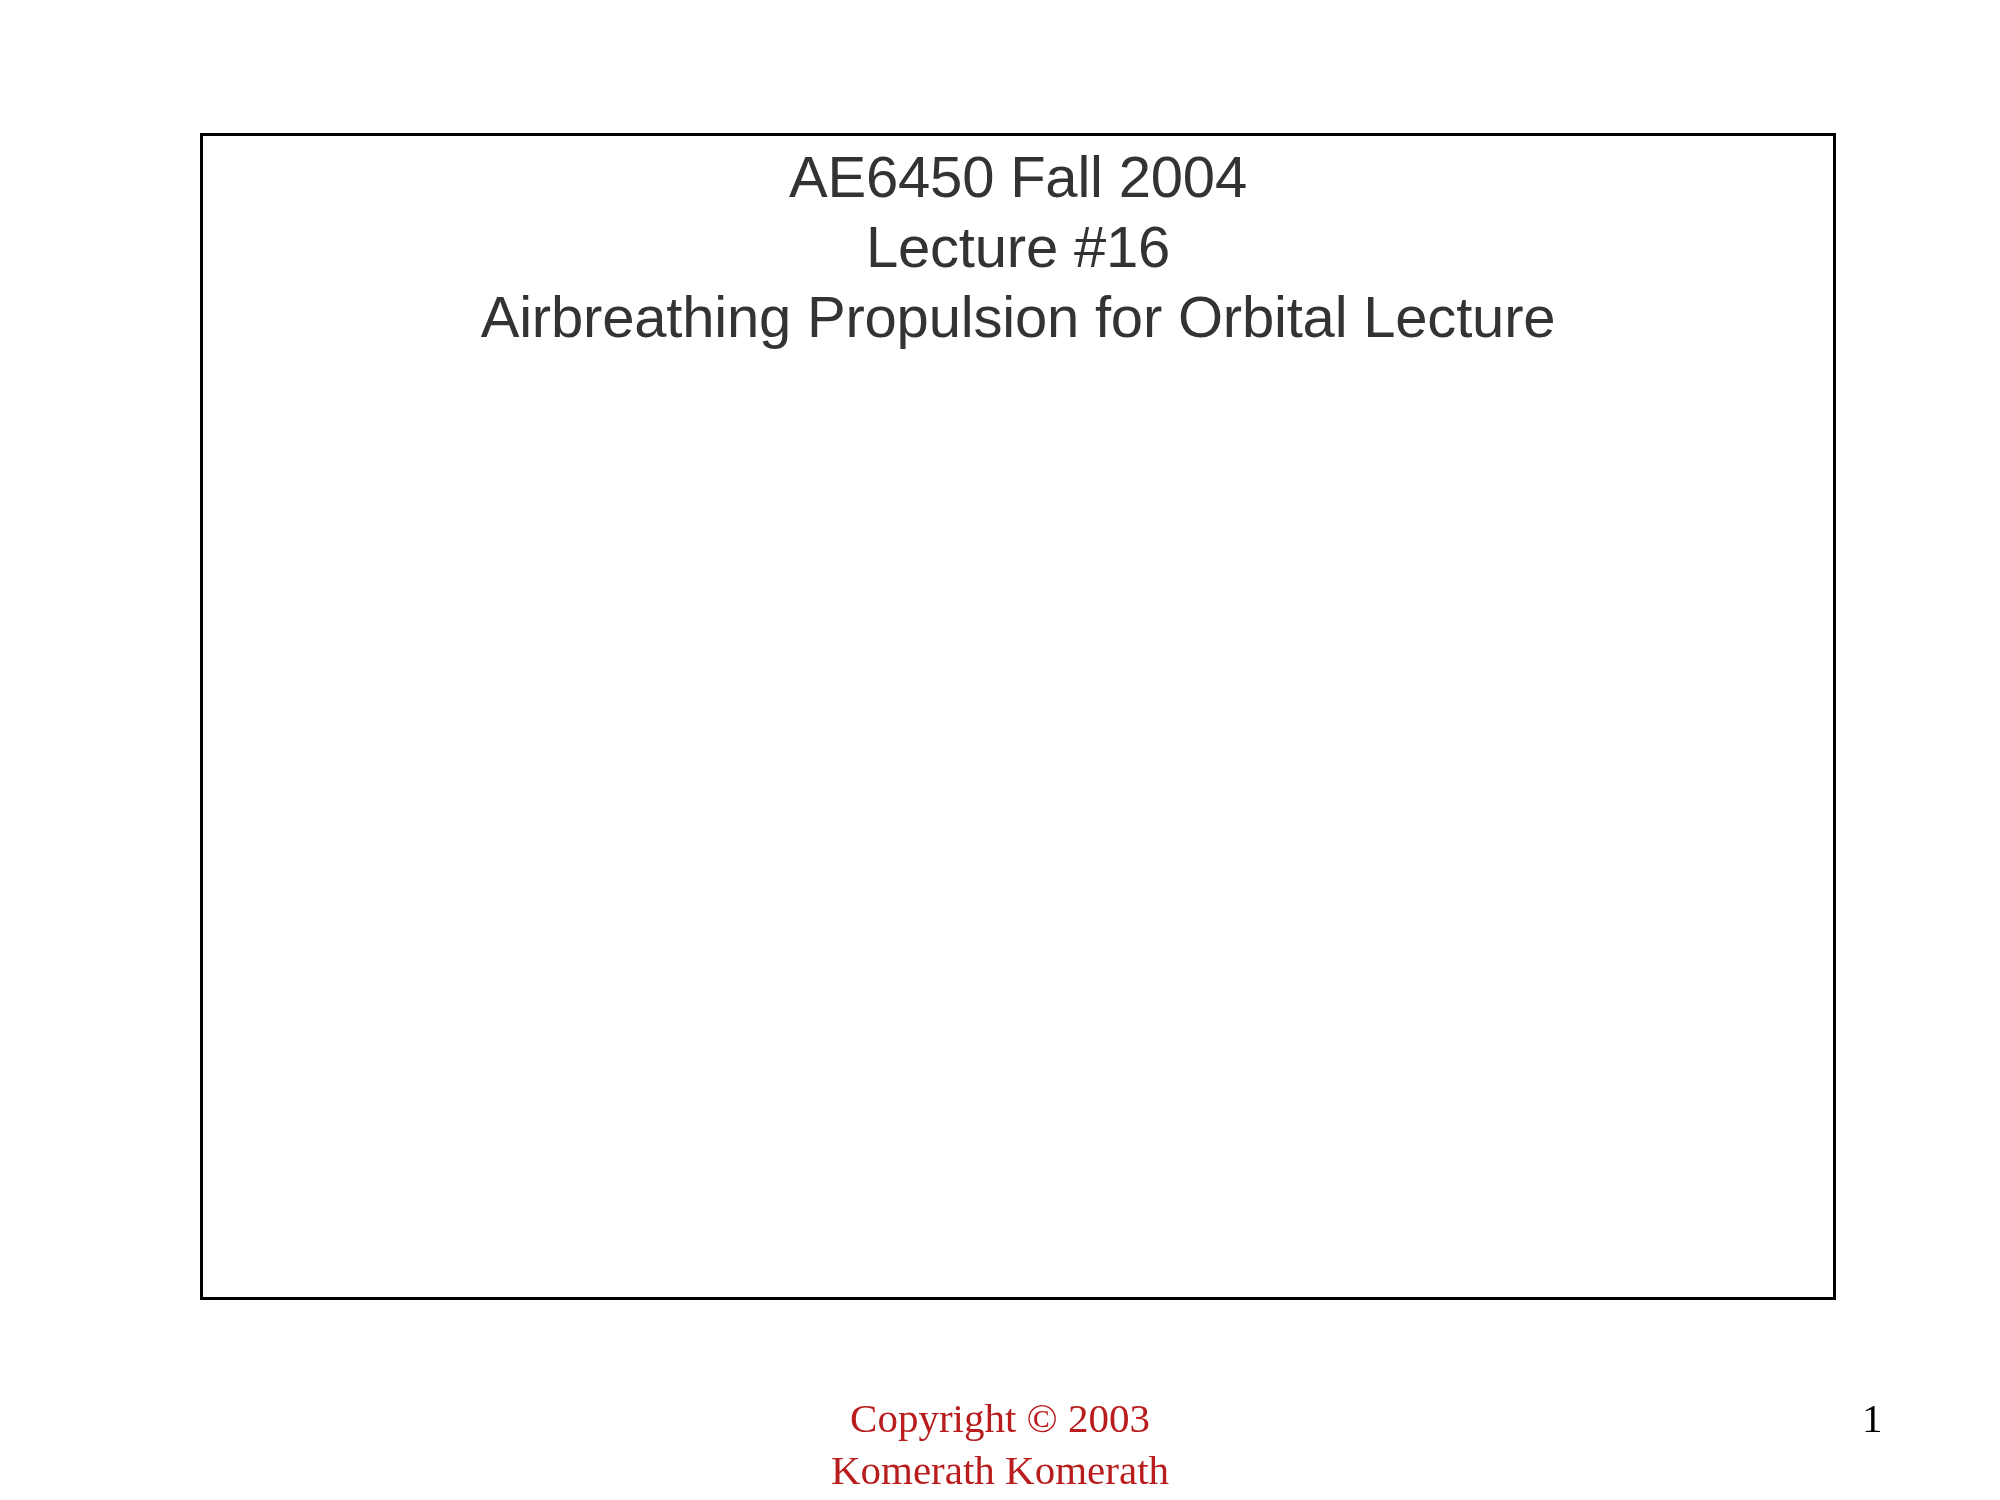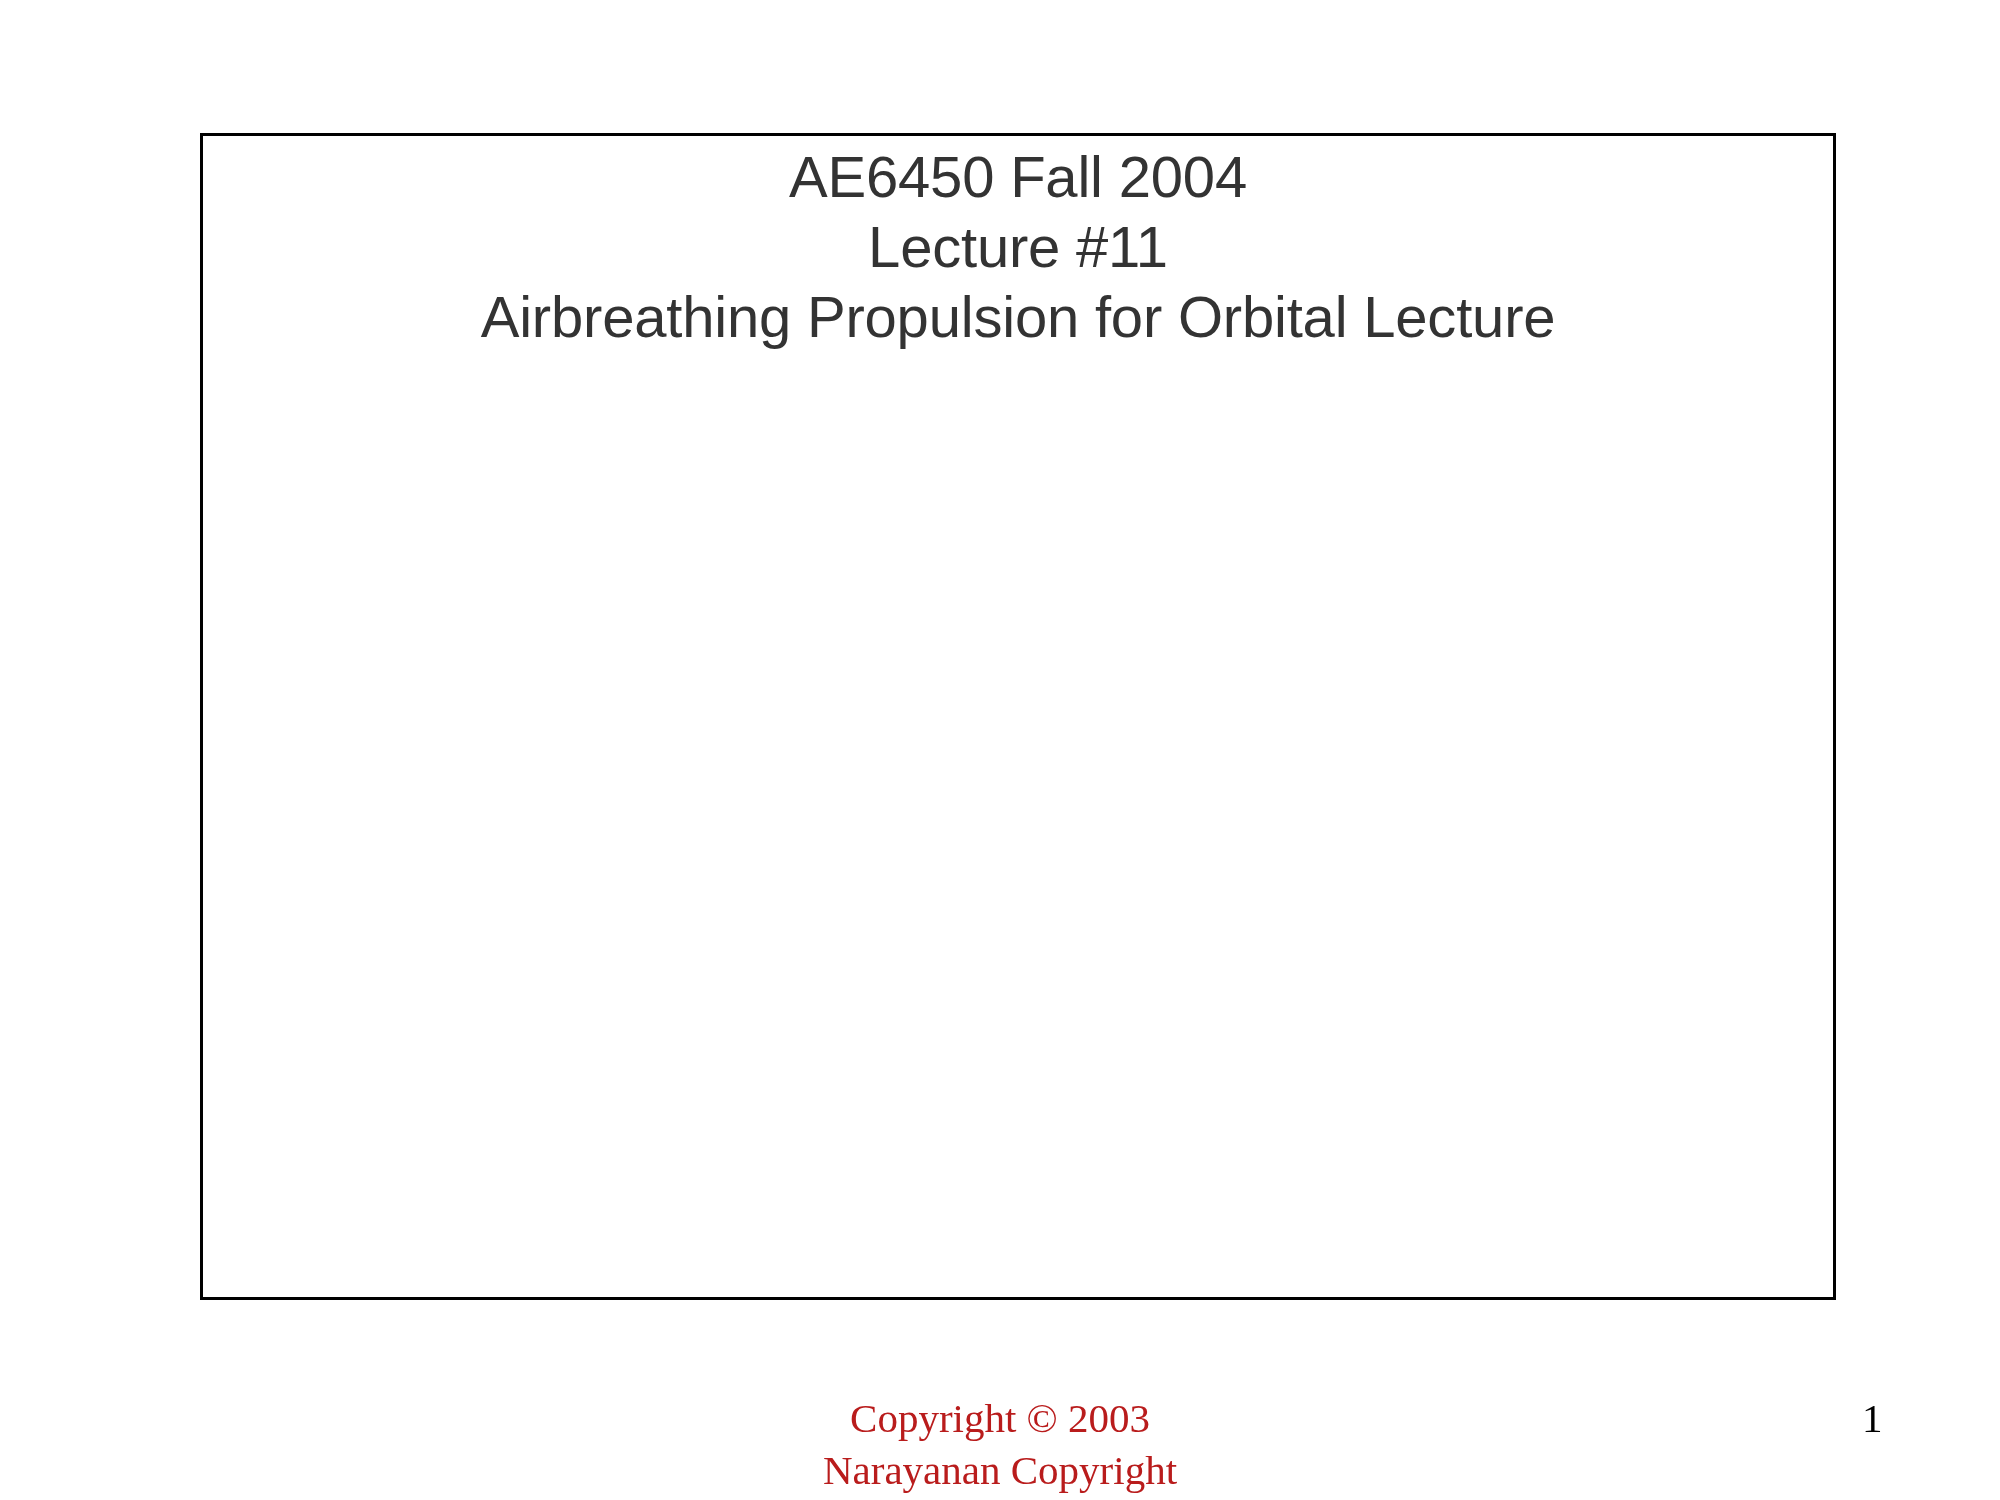--- a/index.html
+++ b/index.html
@@ -90,28 +90,28 @@
 </style>
 </head>
 <body>
 
 <div id="slide-page">
 
   <div id="slide-frame">
 
     <div id="slide-title">
       <span class="title-line">AE6450 Fall 2004</span>
-      <span class="title-line">Lecture #11</span>
+      <span class="title-line">Lecture #16</span>
       <span class="title-line">Airbreathing Propulsion for Orbital Lecture</span>
     </div>
 
     <div id="slide-body"></div>
 
   </div>
 
   <div id="slide-footer">
     <span class="footer-line">Copyright © 2003</span>
-    <span class="footer-line">Narayanan Copyright</span>
+    <span class="footer-line">Komerath Komerath</span>
   </div>
 
   <div id="page-number">1</div>
 
 </div>
 
 </body></html>

